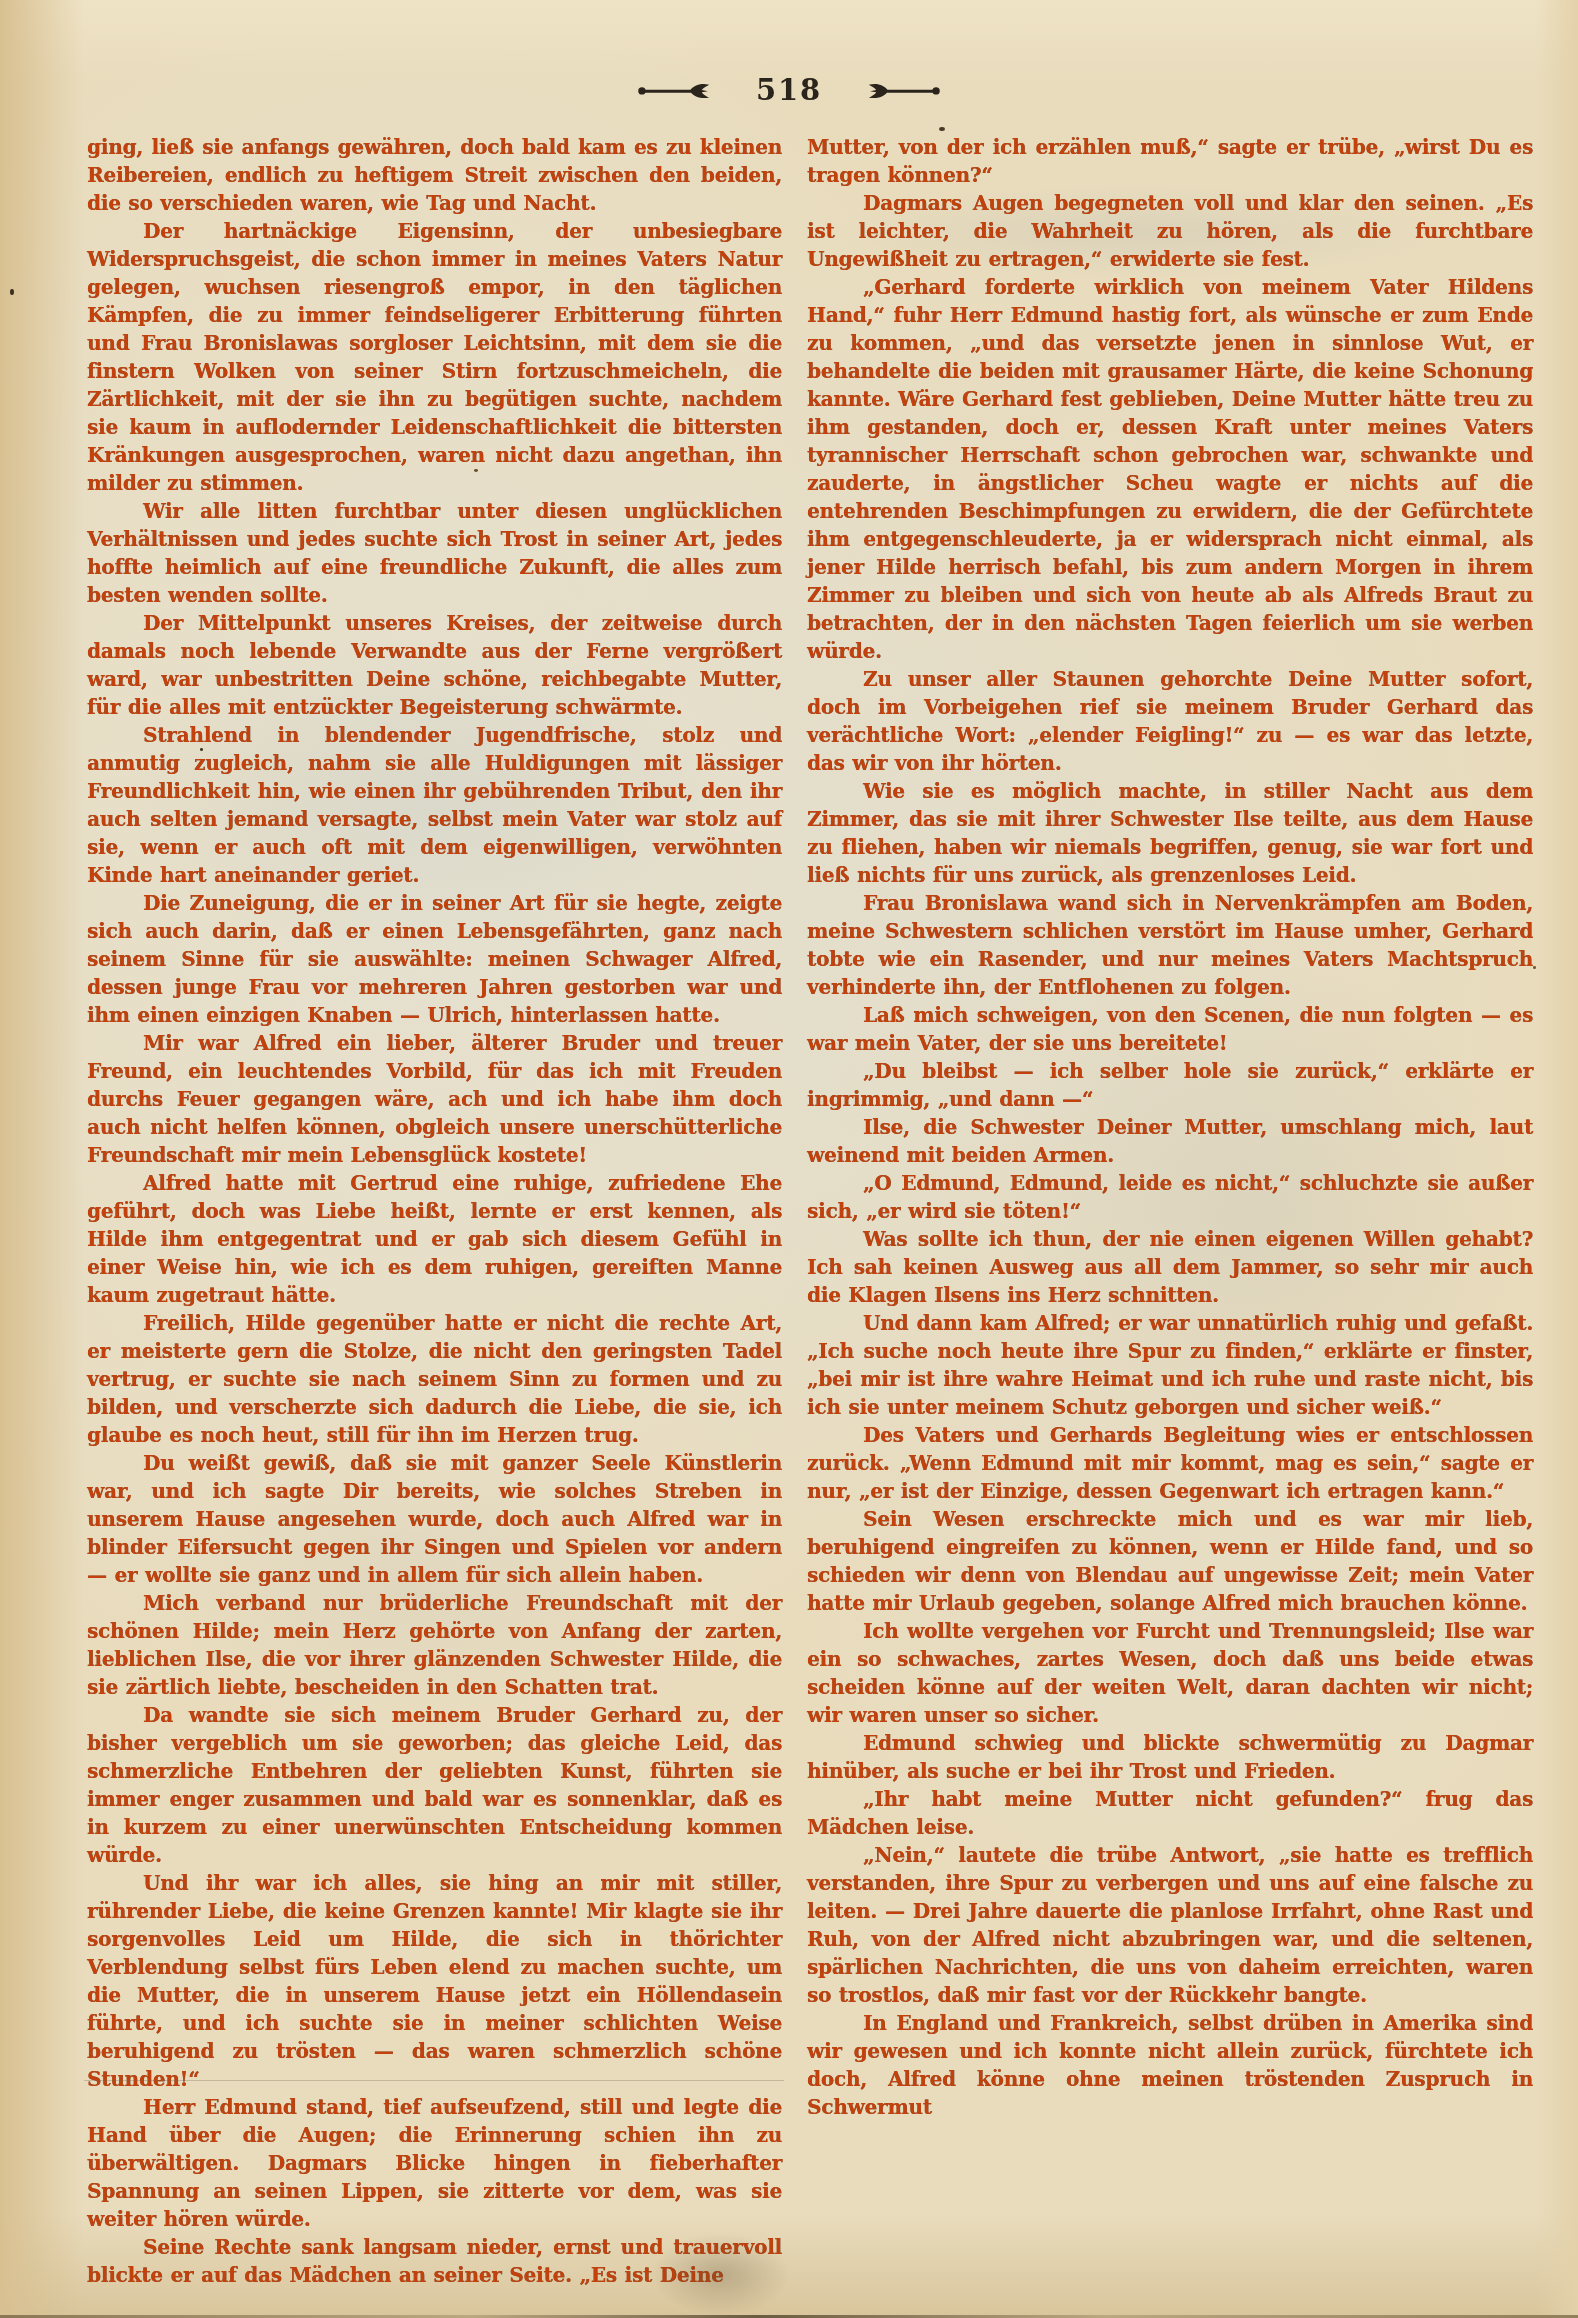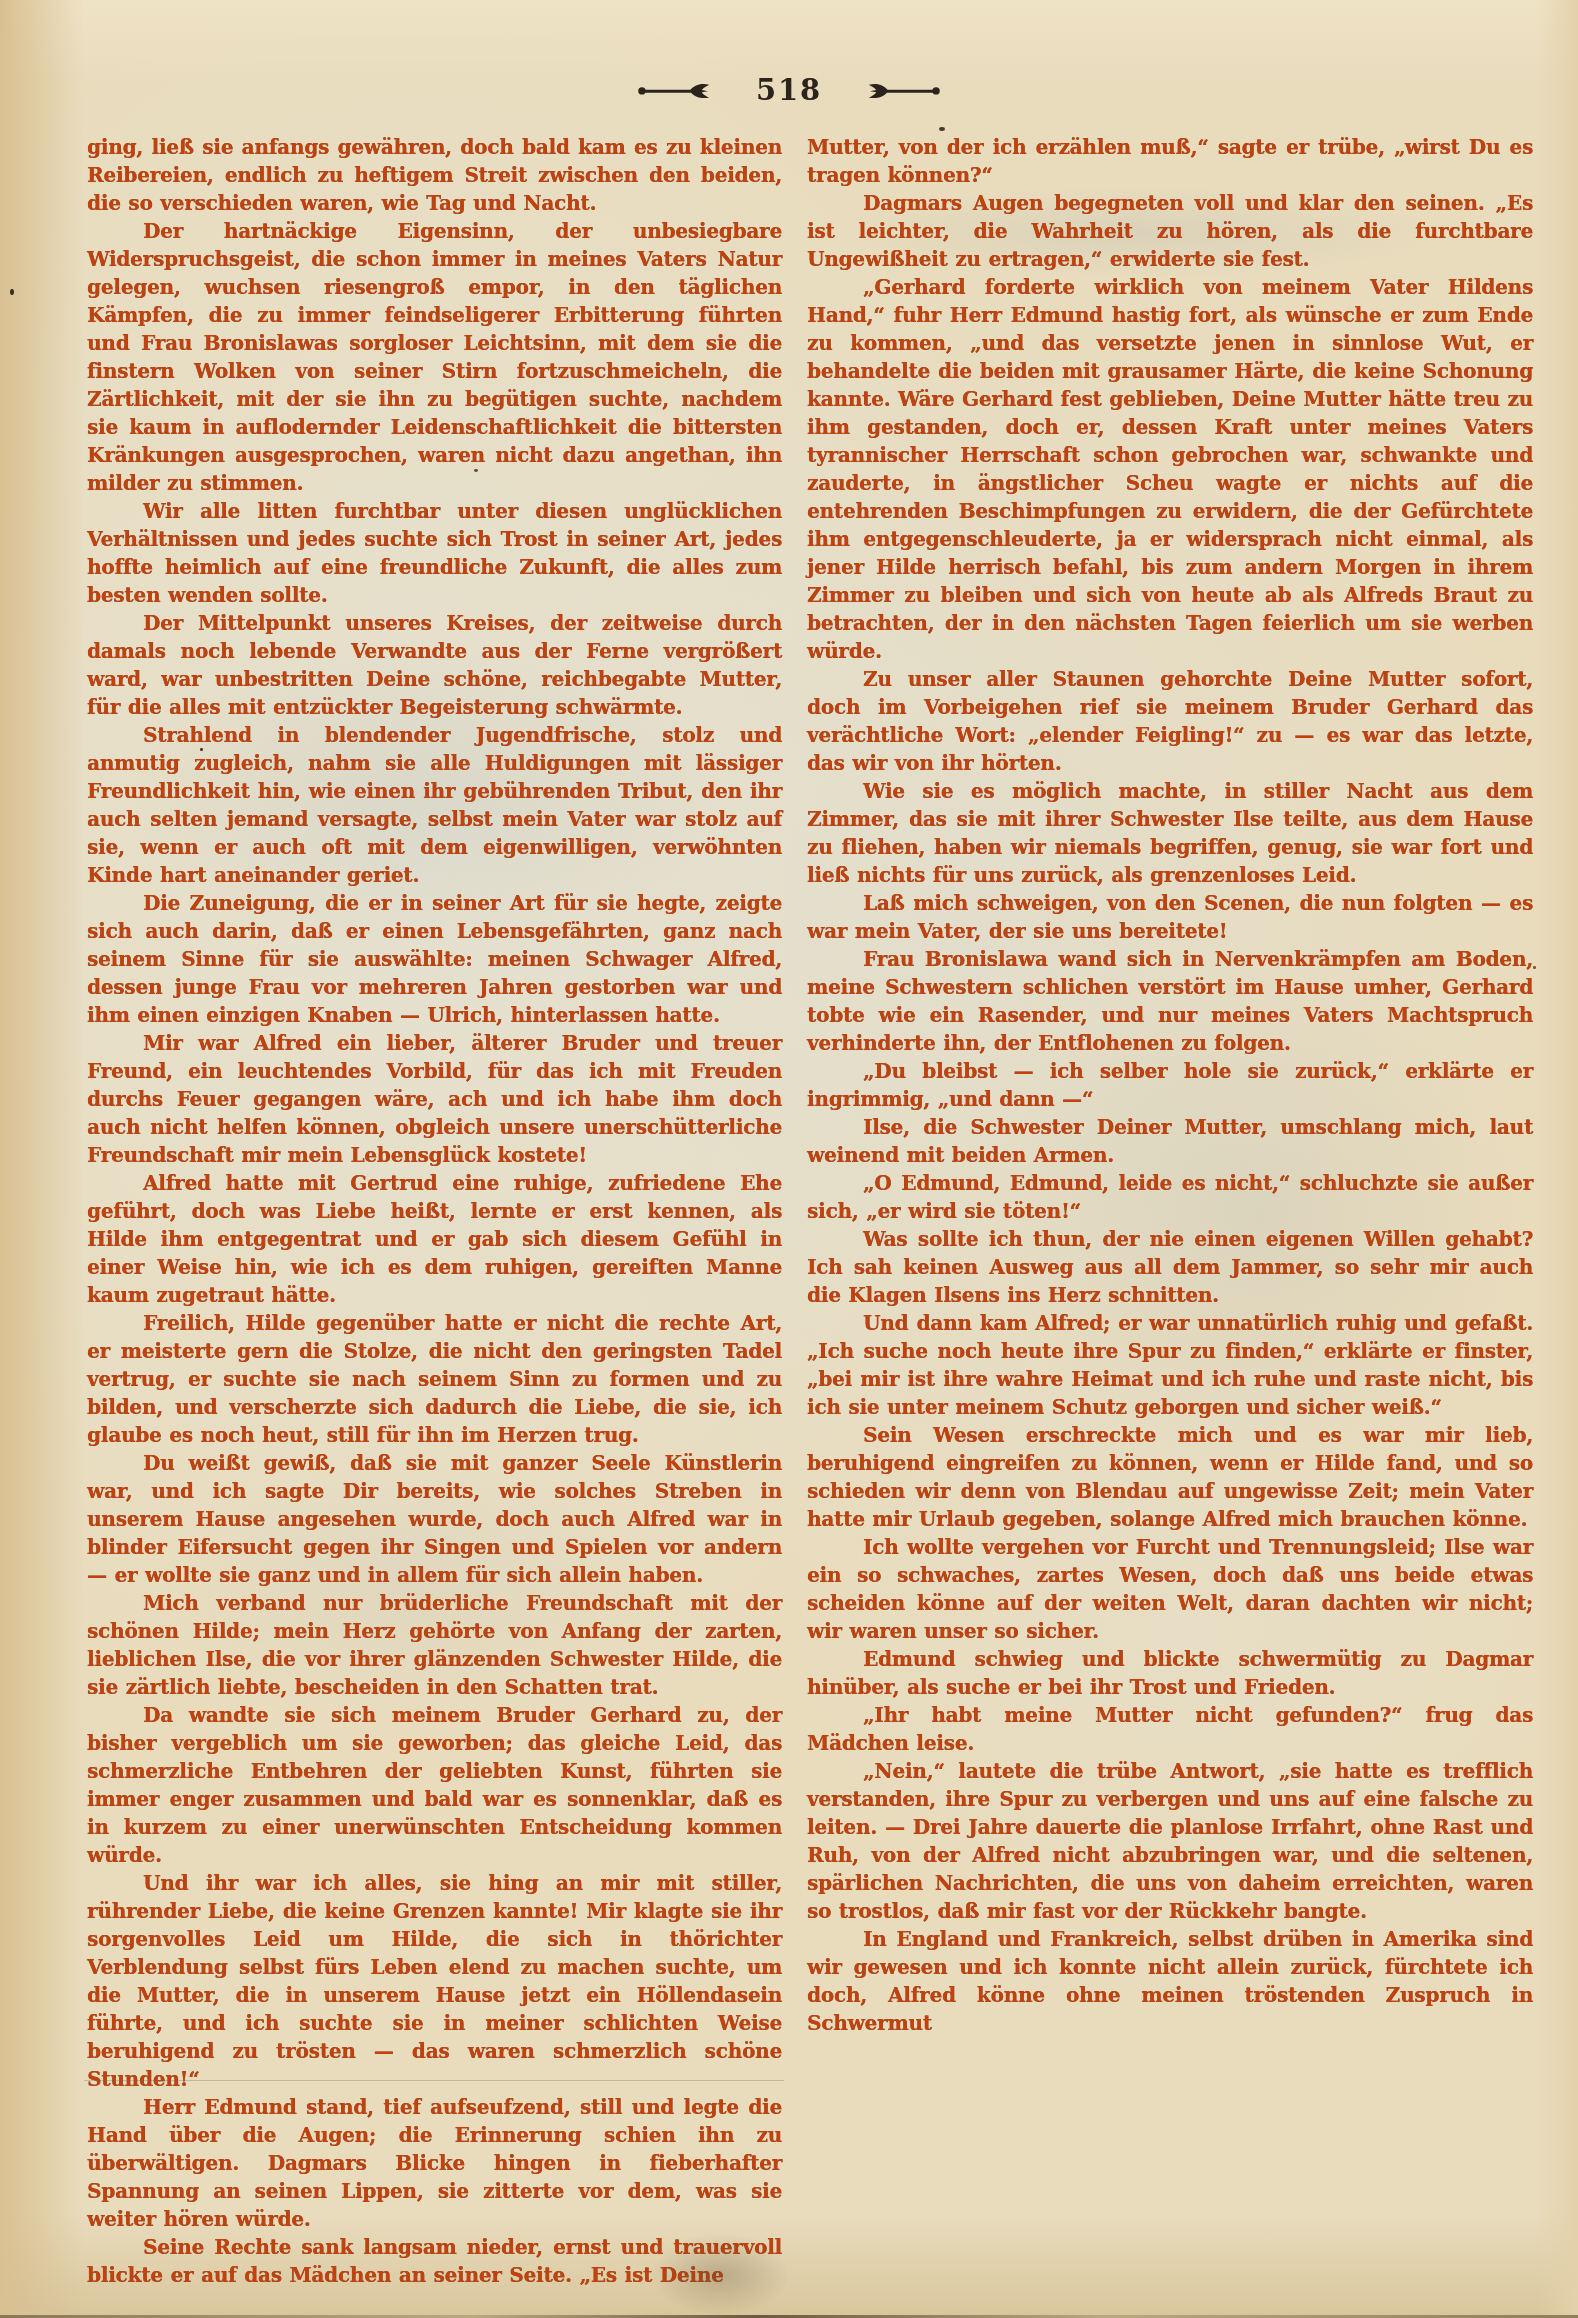--- a/index.html
+++ b/index.html
@@ -111,27 +111,28 @@
         <p class="para">Und ihr war ich alles, sie hing an mir mit stiller, rührender Liebe, die keine Grenzen kannte! Mir klagte sie ihr sorgenvolles Leid um Hilde, die sich in thörichter Verblendung selbst fürs Leben elend zu machen suchte, um die Mutter, die in unserem Hause jetzt ein Höllendasein führte, und ich suchte sie in meiner schlichten Weise beruhigend zu trösten — das waren schmerzlich schöne Stunden!“</p>
         <p class="para">Herr Edmund stand, tief aufseufzend, still und legte die Hand über die Augen; die Erinnerung schien ihn zu überwältigen. Dagmars Blicke hingen in fieberhafter Spannung an seinen Lippen, sie zitterte vor dem, was sie weiter hören würde.</p>
         <p class="para">Seine Rechte sank langsam nieder, ernst und trauervoll blickte er auf das Mädchen an seiner Seite. „Es ist Deine</p>
       </section>
     <section class="col right">
         <p class="para cont">Mutter, von der ich erzählen muß,“ sagte er trübe, „wirst Du es tragen können?“</p>
         <p class="para">Dagmars Augen begegneten voll und klar den seinen. „Es ist leichter, die Wahrheit zu hören, als die furchtbare Ungewißheit zu ertragen,“ erwiderte sie fest.</p>
         <p class="para">„Gerhard forderte wirklich von meinem Vater Hildens Hand,“ fuhr Herr Edmund hastig fort, als wünsche er zum Ende zu kommen, „und das versetzte jenen in sinnlose Wut, er behandelte die beiden mit grausamer Härte, die keine Schonung kannte. Wäre Gerhard fest geblieben, Deine Mutter hätte treu zu ihm gestanden, doch er, dessen Kraft unter meines Vaters tyrannischer Herrschaft schon gebrochen war, schwankte und zauderte, in ängstlicher Scheu wagte er nichts auf die entehrenden Beschimpfungen zu erwidern, die der Gefürchtete ihm entgegenschleuderte, ja er widersprach nicht einmal, als jener Hilde herrisch befahl, bis zum andern Morgen in ihrem Zimmer zu bleiben und sich von heute ab als Alfreds Braut zu betrachten, der in den nächsten Tagen feierlich um sie werben würde.</p>
         <p class="para">Zu unser aller Staunen gehorchte Deine Mutter sofort, doch im Vorbeigehen rief sie meinem Bruder Gerhard das verächtliche Wort: „elender Feigling!“ zu — es war das letzte, das wir von ihr hörten.</p>
         <p class="para">Wie sie es möglich machte, in stiller Nacht aus dem Zimmer, das sie mit ihrer Schwester Ilse teilte, aus dem Hause zu fliehen, haben wir niemals begriffen, genug, sie war fort und ließ nichts für uns zurück, als grenzenloses Leid.</p>
+        <p class="para">Frau Bronislawa wand sich in Nervenkrämpfen am Boden, meine Schwestern schlichen verstört im Hause umher, Gerhard tobte wie ein Rasender, und nur meines Vaters Machtspruch verhinderte ihn, der Entflohenen zu folgen.</p>
         <p class="para">Laß mich schweigen, von den Scenen, die nun folgten — es war mein Vater, der sie uns bereitete!</p>
-        <p class="para">Frau Bronislawa wand sich in Nervenkrämpfen am Boden, meine Schwestern schlichen verstört im Hause umher, Gerhard tobte wie ein Rasender, und nur meines Vaters Machtspruch verhinderte ihn, der Entflohenen zu folgen.</p>
         <p class="para">„Du bleibst — ich selber hole sie zurück,“ erklärte er ingrimmig, „und dann —“</p>
         <p class="para">Ilse, die Schwester Deiner Mutter, umschlang mich, laut weinend mit beiden Armen.</p>
         <p class="para">„O Edmund, Edmund, leide es nicht,“ schluchzte sie außer sich, „er wird sie töten!“</p>
         <p class="para">Was sollte ich thun, der nie einen eigenen Willen gehabt? Ich sah keinen Ausweg aus all dem Jammer, so sehr mir auch die Klagen Ilsens ins Herz schnitten.</p>
         <p class="para">Und dann kam Alfred; er war unnatürlich ruhig und gefaßt. „Ich suche noch heute ihre Spur zu finden,“ erklärte er finster, „bei mir ist ihre wahre Heimat und ich ruhe und raste nicht, bis ich sie unter meinem Schutz geborgen und sicher weiß.“</p>
+        <p class="para">Des Vaters und Gerhards Begleitung wies er entschlossen zurück. „Wenn Edmund mit mir kommt, mag es sein,“ sagte er nur, „er ist der Einzige, dessen Gegenwart ich ertragen kann.“</p>
         <p class="para">Sein Wesen erschreckte mich und es war mir lieb, beruhigend eingreifen zu können, wenn er Hilde fand, und so schieden wir denn von Blendau auf ungewisse Zeit; mein Vater hatte mir Urlaub gegeben, solange Alfred mich brauchen könne.</p>
         <p class="para">Ich wollte vergehen vor Furcht und Trennungsleid; Ilse war ein so schwaches, zartes Wesen, doch daß uns beide etwas scheiden könne auf der weiten Welt, daran dachten wir nicht; wir waren unser so sicher.</p>
         <p class="para">Edmund schwieg und blickte schwermütig zu Dagmar hinüber, als suche er bei ihr Trost und Frieden.</p>
         <p class="para">„Ihr habt meine Mutter nicht gefunden?“ frug das Mädchen leise.</p>
         <p class="para">„Nein,“ lautete die trübe Antwort, „sie hatte es trefflich verstanden, ihre Spur zu verbergen und uns auf eine falsche zu leiten. — Drei Jahre dauerte die planlose Irrfahrt, ohne Rast und Ruh, von der Alfred nicht abzubringen war, und die seltenen, spärlichen Nachrichten, die uns von daheim erreichten, waren so trostlos, daß mir fast vor der Rückkehr bangte.</p>
         <p class="para">In England und Frankreich, selbst drüben in Amerika sind wir gewesen und ich konnte nicht allein zurück, fürchtete ich doch, Alfred könne ohne meinen tröstenden Zuspruch in Schwermut</p>
       </section>
   </main>
 
   <div class="crease"></div>

